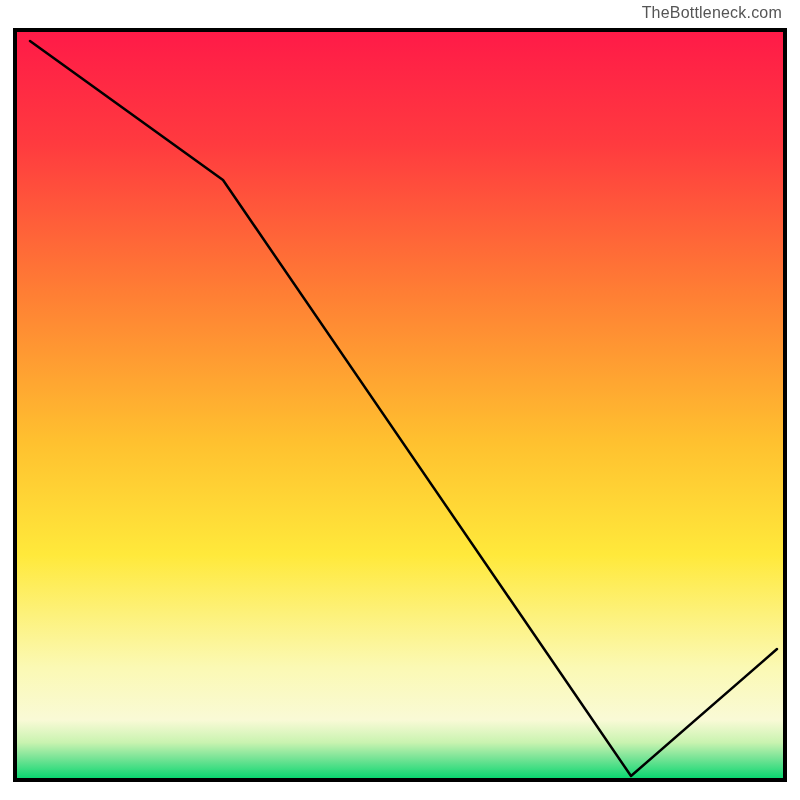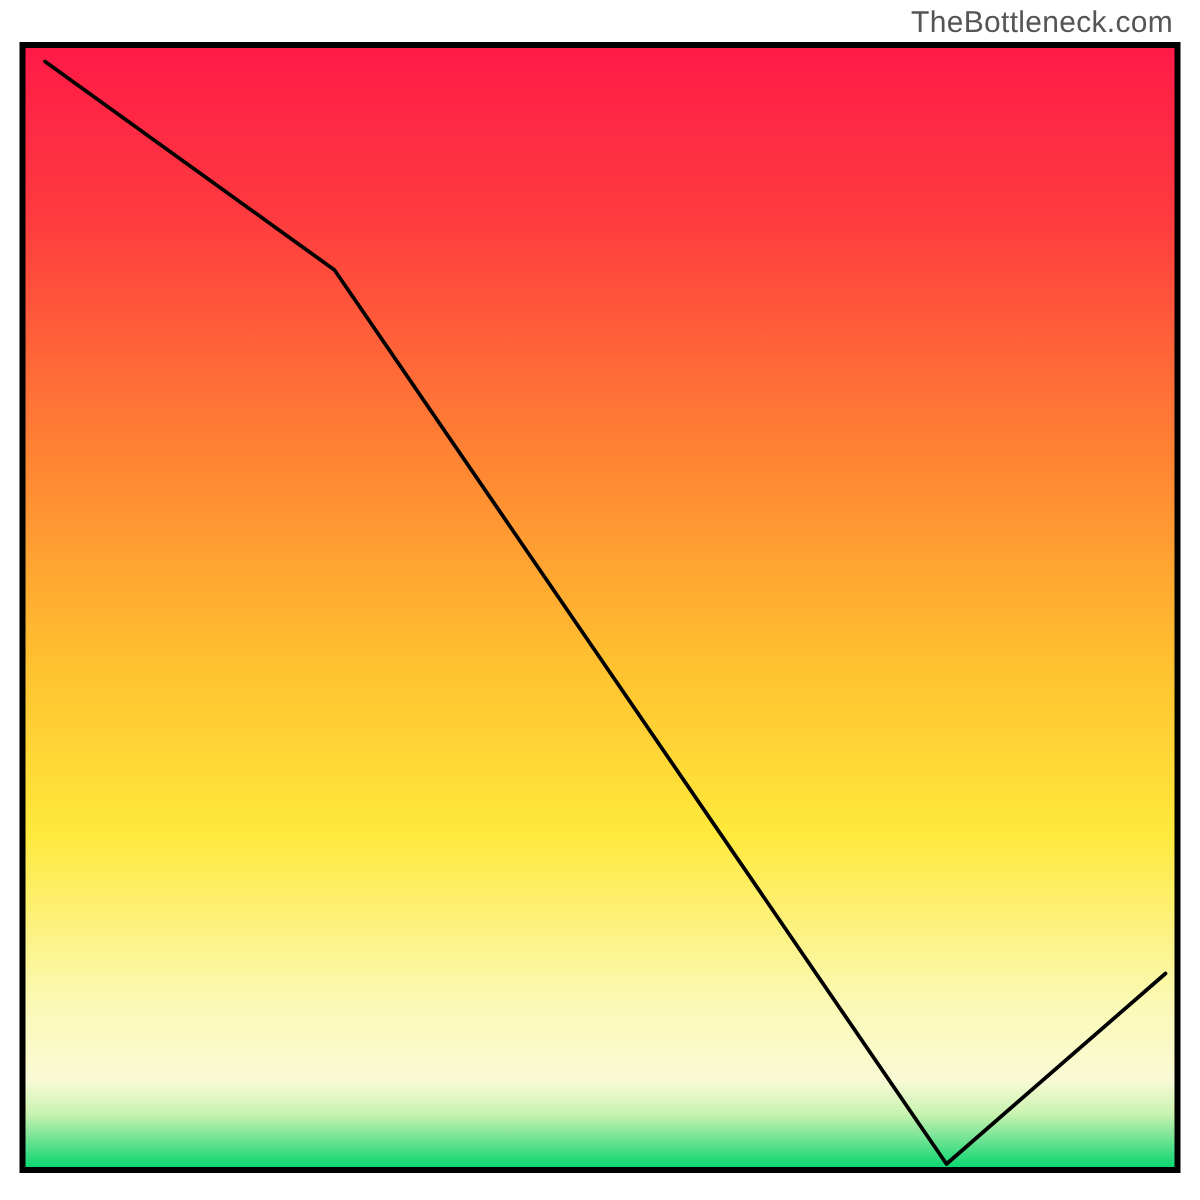--- a/index.html
+++ b/index.html
@@ -13,21 +13,21 @@
   .wrap {
     position: relative;
     width: 800px;
     height: 800px;
   }
   .attrib {
     position: absolute;
     top: 4px;
     right: 18px;
     color: #555;
-    font-size: 20px;
+    font-size: 16px;
     font-weight: 500;
     letter-spacing: 0.2px;
   }
   svg { display: block; }
 </style>
 </head>
 <body>
 
 <div class="wrap">
   <div class="attrib">TheBottleneck.com</div>

